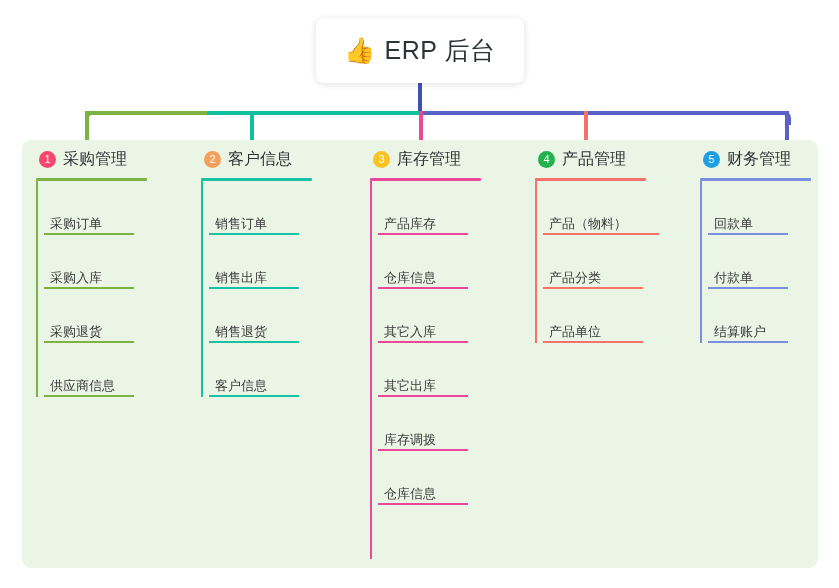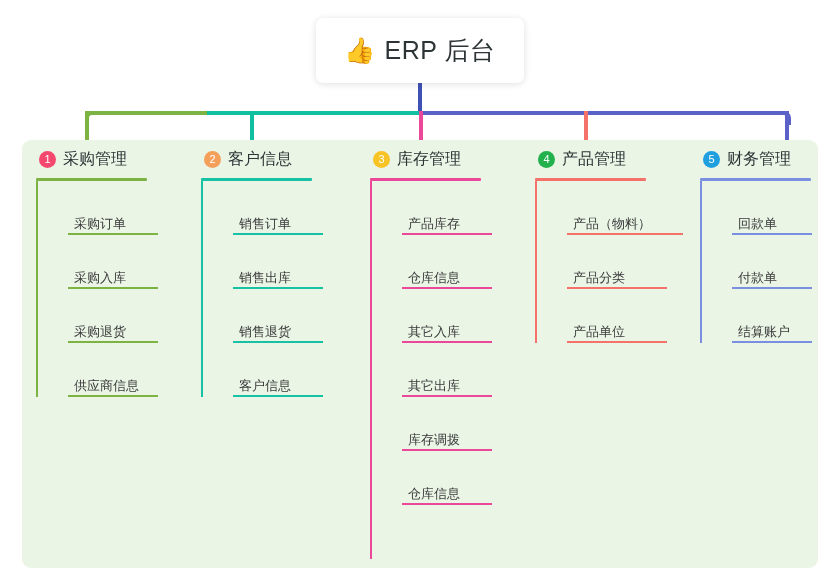--- a/index.html
+++ b/index.html
@@ -159,21 +159,21 @@
   .col-1 .col-rule { width: 111px; }
   .col-2 .col-rule { width: 111px; }
   .col-3 .col-rule { width: 111px; }
   .col-4 .col-rule { width: 111px; }
   .col-5 .col-rule { width: 111px; }
 
   
   .leaf-list {
     position: relative;
     margin-top: 0;
-    padding-left: 32px;
+    padding-left: 8px;
     box-sizing: border-box;
   }
   .spine {
     position: absolute;
     left: 0;
     top: 0;
     width: 2px;
   }
   .leaf {
     position: relative;

